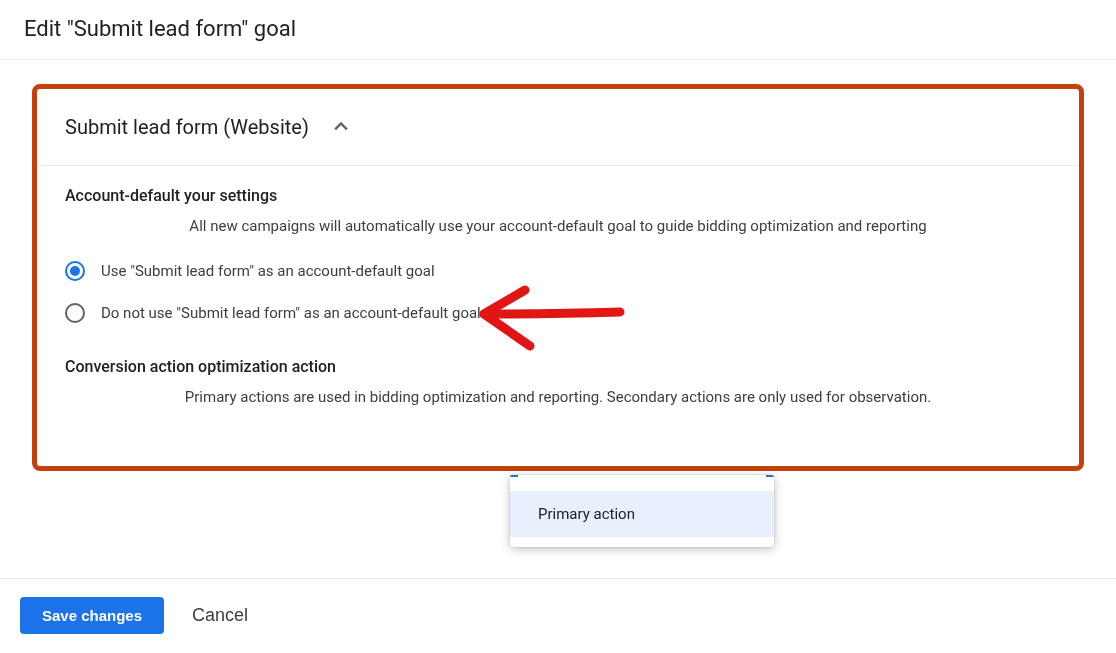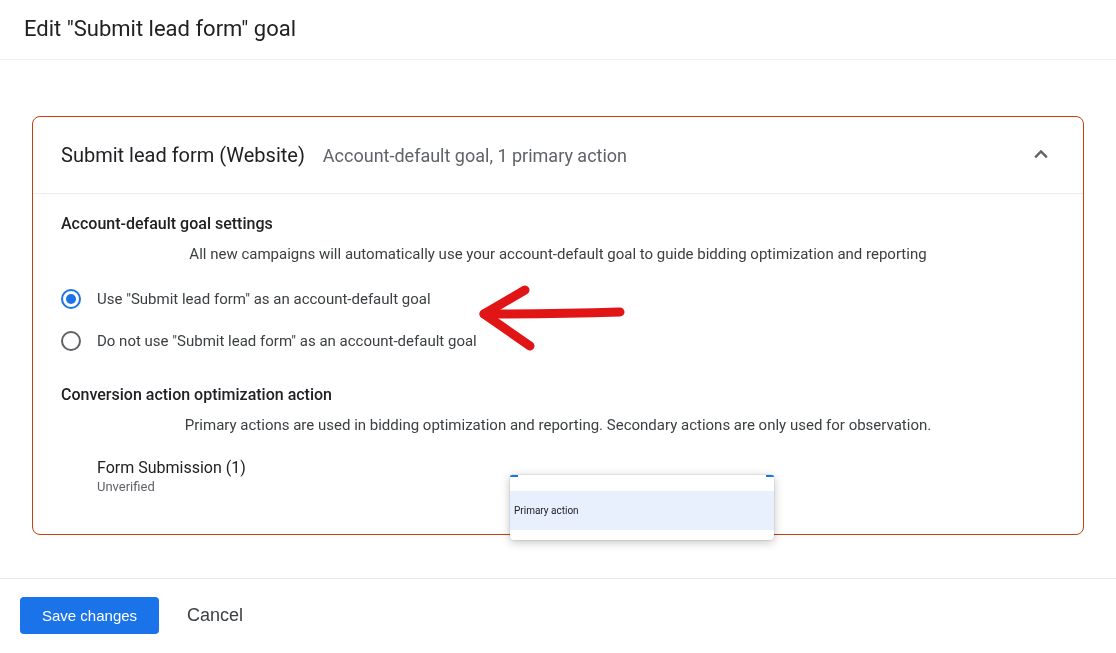--- a/index.html
+++ b/index.html
@@ -18,25 +18,24 @@
   }
   .page-title {
     font-size: 22px;
     font-weight: 400;
     color: #202124;
   }
   .content {
     padding: 24px 32px 0;
   }
   .card {
-    border: 1px solid #c2410c;
+    border: 5px solid #c2410c;
     border-radius: 8px;
     background: #fff;
     overflow: hidden;
-    margin-top: 32px;
   }
   .card-header {
     display: flex;
     align-items: center;
     padding: 24px 28px;
     border-bottom: 1px solid #eceded;
     cursor: pointer;
   }
   .card-header-title {
     font-size: 20px;
@@ -121,22 +120,22 @@
   .dropdown::before, .dropdown::after {
     content:"";
     position:absolute;
     top:0;
     width:8px; height:2px;
     background:#1a73e8;
   }
   .dropdown::before { left:0; border-top-left-radius:2px; }
   .dropdown::after  { right:0; border-top-right-radius:2px; }
   .dd-item {
-    padding: 14px 4px;
-    font-size: 10px;
+    padding: 14px 28px;
+    font-size: 15px;
     color: #3c4043;
     cursor: pointer;
   }
   .dd-item.selected { background: #e8f0fe; color:#202124; }
   .dd-item.highlighted {
     outline: 4px solid #e11515;
     outline-offset: -2px;
   }
   
   .footer-bar {
@@ -148,21 +147,21 @@
     display: flex;
     align-items: center;
     gap: 28px;
     background:#fff;
   }
   .btn-primary {
     background: #1a73e8;
     color: #fff;
     border: none;
     font-size: 15px;
-    font-weight: 400;
+    font-weight: 700;
     padding: 10px 22px;
     border-radius: 4px;
     cursor: pointer;
   }
   .btn-text {
     background: none;
     border: none;
     color: #3c4043;
     font-size: 18px;
     cursor: pointer;
@@ -181,51 +180,46 @@
 
 <header class="page-header">
   <h1 class="page-title">Edit "Submit lead form" goal</h1>
 </header>
 
 <div class="content">
   <section class="card">
 
     <div class="card-header">
       <span class="card-header-title">Submit lead form (Website)</span>
-      <span class="card-header-sub">Account-default goal, 1 primary action</span>
       <svg class="chevron" viewBox="0 0 24 24">
         <path d="M7 14l5-5 5 5" fill="none" stroke="currentColor" stroke-width="2"></path>
       </svg>
     </div>
 
     <div class="card-body">
 
-      <div class="section-heading">Account-default goal settings</div>
+      <div class="section-heading">Account-default your settings</div>
       <div class="section-desc">All new campaigns will automatically use your account-default goal to guide bidding optimization and reporting</div>
 
       <div class="radio-group">
         <div class="radio-row selected">
           <span class="radio-outer">
               <span class="radio-inner"></span>
             </span>
           <span class="radio-label">Use "Submit lead form" as an account-default goal</span>
         </div>
         <div class="radio-row">
           <span class="radio-outer"></span>
           <span class="radio-label">Do not use "Submit lead form" as an account-default goal</span>
         </div>
       </div>
 
       <div class="section-heading">Conversion action optimization action</div>
       <div class="section-desc">Primary actions are used in bidding optimization and reporting. Secondary actions are only used for observation.</div>
 
-      <div class="action-item">
-        <div class="action-name">Form Submission (1)</div>
-        <div class="action-status">Unverified</div>
-      </div>
 
     </div>
   </section>
 </div>
 
 <div class="dropdown">
   <div class="dd-item selected">Primary action</div>
 </div>
 
 <svg class="arrow-annotation" width="160" height="80" viewBox="0 0 160 80">

